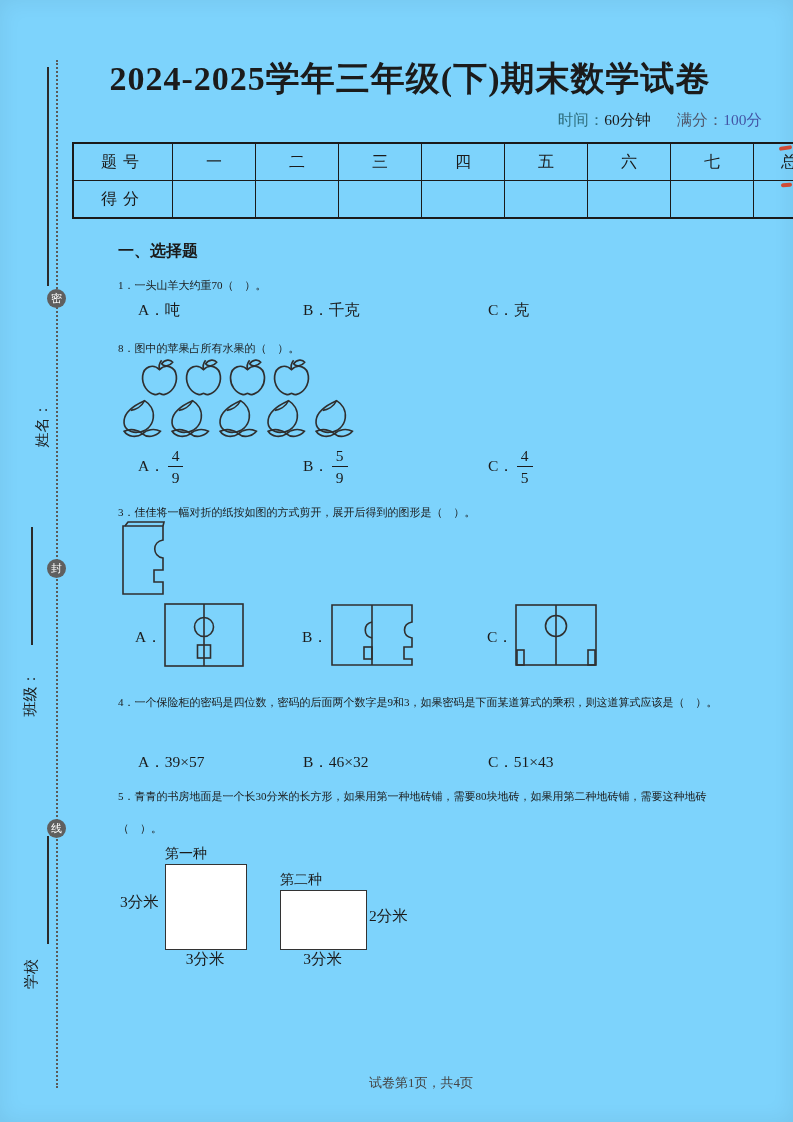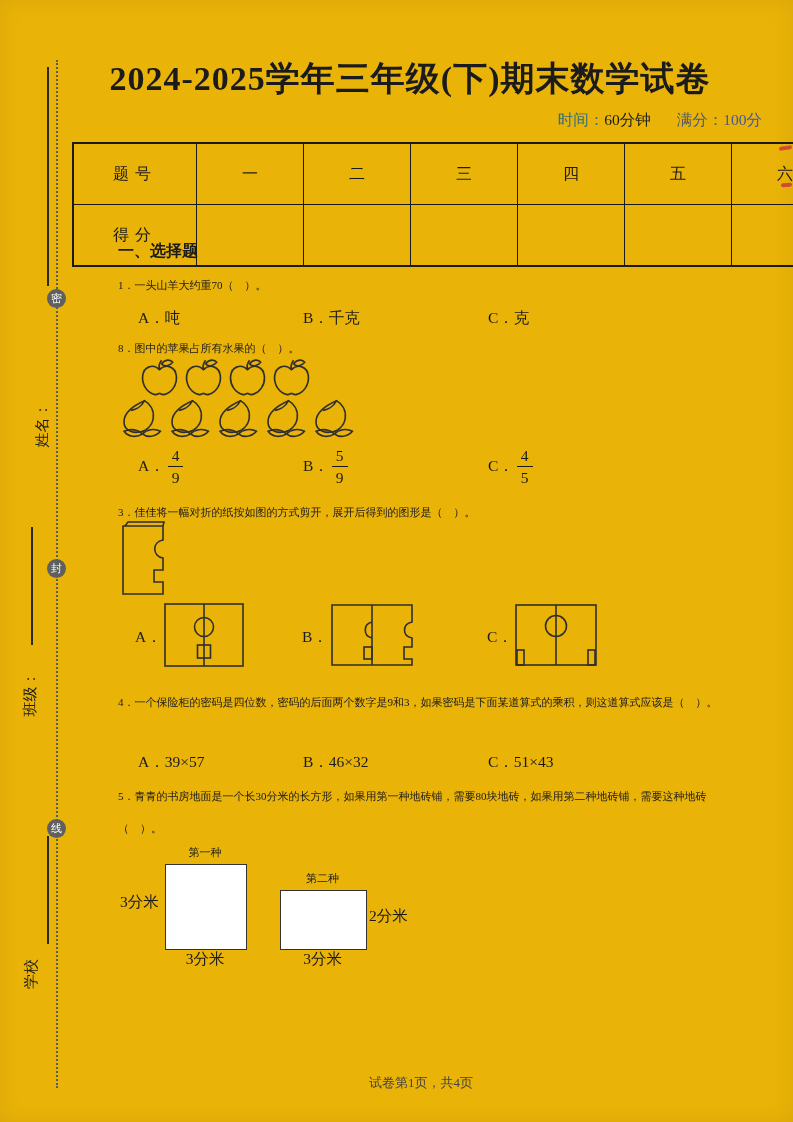--- a/index.html
+++ b/index.html
@@ -1,27 +1,27 @@
 <!DOCTYPE html>
 <html><head>
 <meta charset="utf-8">
 <style>
   html,body{margin:0;padding:0;background:#fff;}
-  .sheet{position:relative;width:793px;height:1122px;background:#eab308;overflow:hidden;
+  .sheet{position:relative;width:793px;height:1122px;background:#7dd3fc;overflow:hidden;
          font-family:"Liberation Serif","DejaVu Serif",serif;color:#1b1b1b;
          box-shadow:inset 0 0 22px rgba(0,0,0,0.07);}
   .abs{position:absolute;}
   .title{top:56px;left:70px;width:680px;text-align:center;font-size:34px;font-weight:700;letter-spacing:1px;}
   .meta{top:110px;left:380px;width:382px;text-align:right;font-size:15.5px;}
   .meta .t-label{color:#2e6e7e;}
   .meta .t-value{color:#1b1b1b;margin-right:26px;}
   .meta .s-label{color:#50586b;}
   .meta .s-value{color:#4456a6;}
   table.score{position:absolute;top:142px;left:72px;width:686px;border-collapse:collapse;table-layout:fixed;}
-  table.score td{border:1px solid #1a1a1a;height:28px;text-align:center;font-size:16px;padding:16px;}
+  table.score td{border:1px solid #1a1a1a;height:28px;text-align:center;font-size:16px;padding:4px;}
   table.score{border:2px solid #1a1a1a;}
   td.rowlab{letter-spacing:6px;}
   
   .seal-line{top:60px;left:56px;height:1028px;width:0;border-left:2px dotted #5a5a5a;}
   .seal-circle{width:19px;height:19px;border-radius:50%;background:#5f5f5f;color:#fff;
                font-size:11px;line-height:19px;text-align:center;left:47px;}
   .vline{width:1.5px;background:#2a2a2a;}
   .vlabel{width:90px;height:20px;transform:rotate(-90deg);text-align:center;font-size:15px;white-space:nowrap;}
   
   .sec-title{top:241px;left:118px;font-size:16px;font-weight:700;}
@@ -31,21 +31,21 @@
   .opt.a{left:20px;}.opt.b{left:185px;}.opt.c{left:370px;}
   .fopt{display:flex;align-items:center;height:46px;}
   .frac{display:inline-block;text-align:center;margin-left:3px;font-size:15.5px;}
   .frac .num{display:block;padding:0 4px;border-bottom:1.5px solid #1b1b1b;line-height:21px;}
   .frac .den{display:block;line-height:21px;}
   svg.fig{display:block;}
   .fig-stroke{stroke:#2f2f2f;stroke-width:1.6;fill:none;}
   .optshape-label{font-size:15.5px;}
   
   .tile{border:1.6px solid #333;background:#fff;}
-  .tile-label{text-align:center;font-size:11px;}
+  .tile-label{text-align:left;font-size:14px;}
   .dim{font-size:15.5px;white-space:nowrap;}
   .footer{top:1074px;left:78px;width:686px;text-align:center;font-size:13px;color:#444;}
   .red-mark{background:#d04a35;border-radius:2px;}
   .fruit-row{display:flex;gap:1px;}
 </style>
 </head>
 <body>
 
 <svg width="0" height="0" style="position:absolute">
   <defs>
@@ -105,21 +105,21 @@
   <div class="abs vline" style="left:47px;top:67px;height:219px"></div>
   <div class="abs vlabel" style="left:-2px;top:415px">姓名：</div>
   <div class="abs vline" style="left:31px;top:527px;height:118px"></div>
   <div class="abs vlabel" style="left:-14px;top:684px">班级：</div>
   <div class="abs vline" style="left:47px;top:836px;height:108px"></div>
   <div class="abs vlabel" style="left:-13px;top:964px">学校</div>
 
   <div class="abs sec-title">一、选择题</div>
 
   <div class="abs qtext" style="top:269px">1．一头山羊大约重70（　）。</div>
-  <div class="abs optrow" style="top:308px">
+  <div class="abs optrow" style="top:300px">
     <span class="opt a"><span>A．</span><span>吨</span></span>
     <span class="opt b"><span>B．</span><span>千克</span></span>
     <span class="opt c"><span>C．</span><span>克</span></span>
   </div>
 
   <div class="abs qtext" style="top:332px">8．图中的苹果占所有水果的（　）。</div>
   <div class="abs fruit-row" style="left:138px;top:357px" id="apple-row">
       <svg width="43" height="40">
         <use href="#sym-apple"></use>
       </svg>

